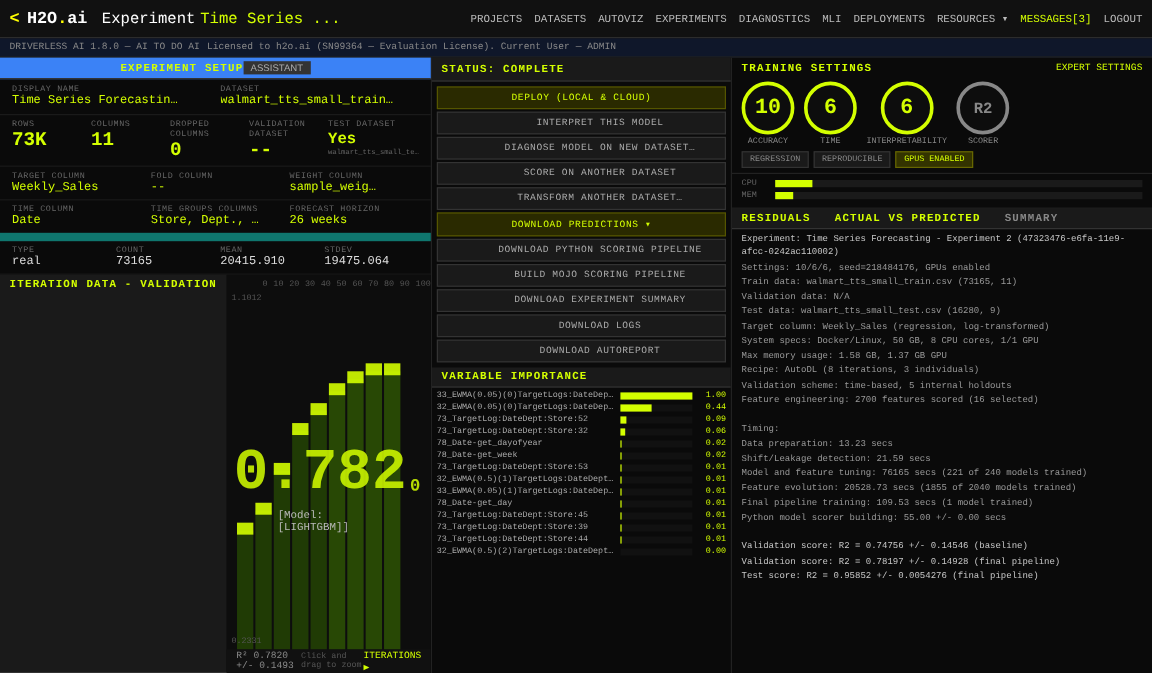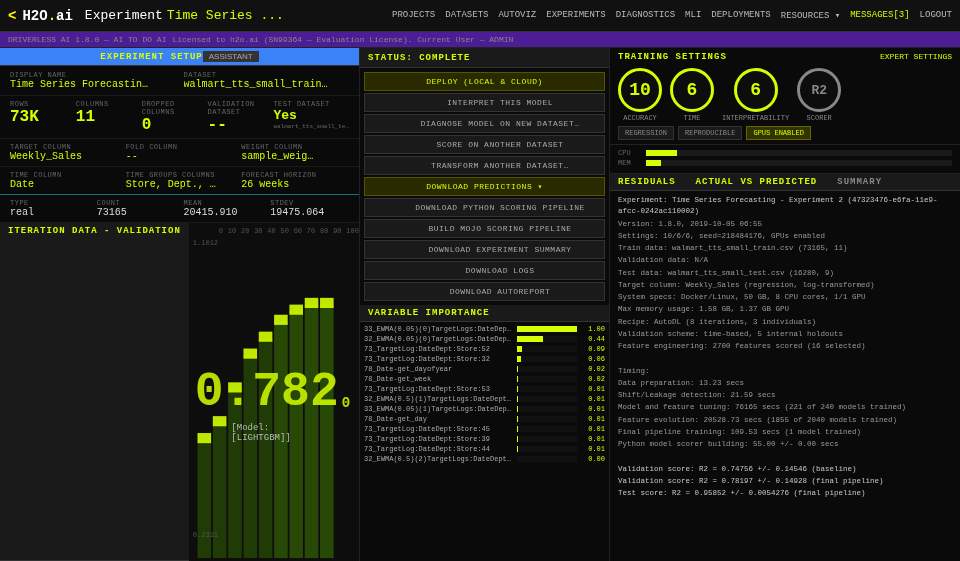--- a/index.html
+++ b/index.html
@@ -63,21 +63,21 @@
     }
     .nav-messages {
       color: #d4ff00 !important;
     }
     .nav-logout {
       color: #bbb;
     }
 
     
     .sub-header {
-      background: #4c1d95;
+      background: #0f172a;
       padding: 2px 8px;
       font-size: 8px;
       color: #888;
       border-bottom: 1px solid #222;
       height: 16px;
       display: flex;
       align-items: center;
       gap: 6px;
     }
 
@@ -143,21 +143,21 @@
     .exp-row2 {
       display: grid;
       grid-template-columns: 1fr 1fr 1fr;
       padding: 2px 6px;
       border-bottom: 1px solid #1a1a1a;
     }
     .exp-row3 {
       display: grid;
       grid-template-columns: 1fr 1fr 1fr;
       padding: 2px 6px;
-      border-bottom: 1px solid #0f766e;
+      border-bottom: 7px solid #0f766e;
     }
     .big-value {
       font-size: 16px;
       color: #d4ff00;
       font-weight: bold;
     }
 
     
     .iter-section {
       flex: 1;
@@ -665,20 +665,25 @@
           <rect x="41%" y="28%" width="8%" height="3%" fill="#d4ff00" opacity="0.9"></rect>
           <rect x="50%" y="23%" width="8%" height="3%" fill="#d4ff00" opacity="0.9"></rect>
           <rect x="59%" y="20%" width="8%" height="3%" fill="#d4ff00" opacity="0.9"></rect>
           <rect x="68%" y="18%" width="8%" height="3%" fill="#d4ff00" opacity="0.9"></rect>
           <rect x="77%" y="18%" width="8%" height="3%" fill="#d4ff00" opacity="0.9"></rect>
         </svg>
         <div class="chart-big-number">0.782<span style="font-size:24px;">₀</span></div>
         <div class="chart-model-label">[Model: [LIGHTGBM]]</div>
         <div style="position:absolute;left:4px;top:16px;font-size:7px;color:#555;">1.1012</div>
         <div style="position:absolute;left:4px;bottom:22px;font-size:7px;color:#555;">0.2331</div>
+        <div class="chart-bottom">
+          <span class="chart-bottom-score">R² 0.7820 +/- 0.1493</span>
+          <span class="chart-bottom-hint">Click and drag to zoom</span>
+          <span class="chart-bottom-iter">ITERATIONS ▶</span>
+        </div>
       </div>
     </div>
   </div>
 
   <div class="middle-panel">
 
     <div class="status-header">STATUS: COMPLETE</div>
 
     <div class="action-buttons">
       <button class="action-btn">DEPLOY (LOCAL &amp; CLOUD)</button>
@@ -849,21 +854,20 @@
     </div>
 
     <div class="residuals-section">
       <div class="residuals-header">
         <span>RESIDUALS</span>
         <span class="residuals-col active">ACTUAL VS PREDICTED</span>
         <span class="residuals-col">SUMMARY</span>
       </div>
       <div class="residuals-body" id="residuals-body">
           <p style="color: rgb(200, 200, 200);">Experiment: Time Series Forecasting - Experiment 2 (47323476-e6fa-11e9-afcc-0242ac110002)</p>
-          <p>Version: 1.8.0, 2019-10-05 06:55</p>
           <p>Settings: 10/6/6, seed=218484176, GPUs enabled</p>
           <p>Train data: walmart_tts_small_train.csv (73165, 11)</p>
           <p>Validation data: N/A</p>
           <p>Test data: walmart_tts_small_test.csv (16280, 9)</p>
           <p>Target column: Weekly_Sales (regression, log-transformed)</p>
           <p>System specs: Docker/Linux, 50 GB, 8 CPU cores, 1/1 GPU</p>
           <p>Max memory usage: 1.58 GB, 1.37 GB GPU</p>
           <p>Recipe: AutoDL (8 iterations, 3 individuals)</p>
           <p>Validation scheme: time-based, 5 internal holdouts</p>
           <p>Feature engineering: 2700 features scored (16 selected)</p>

